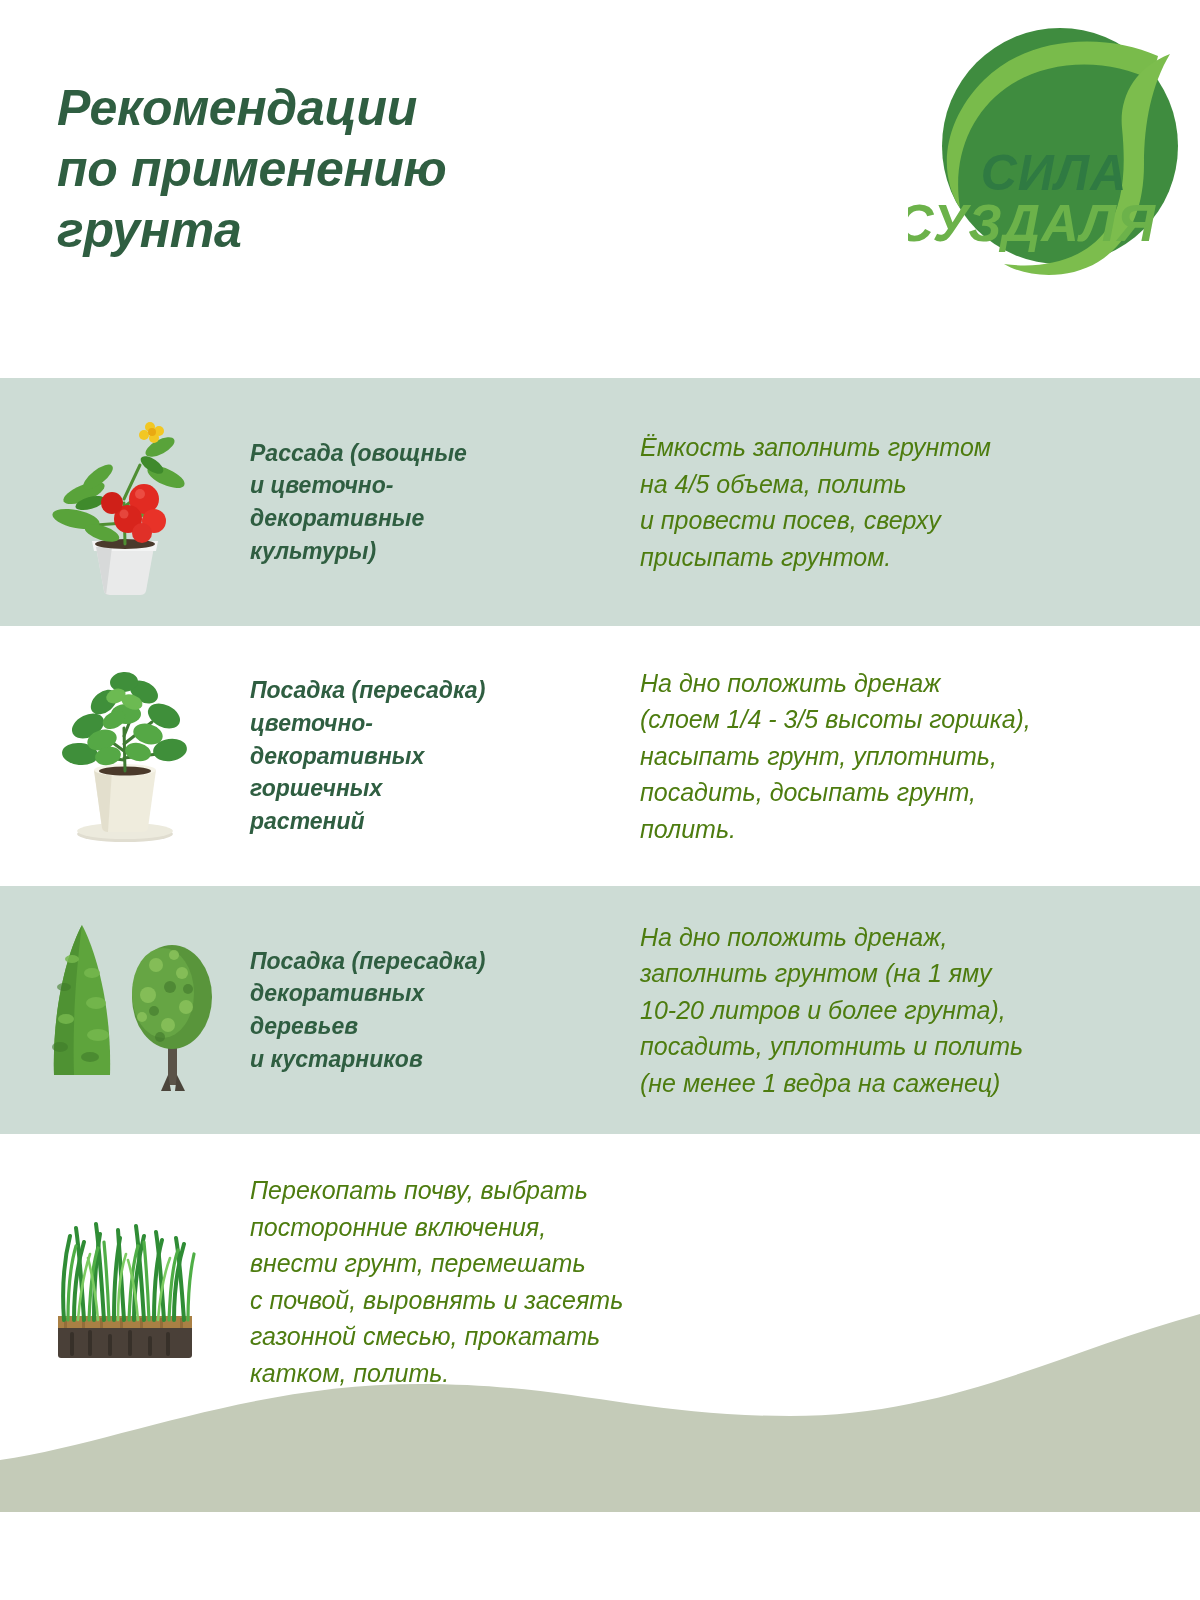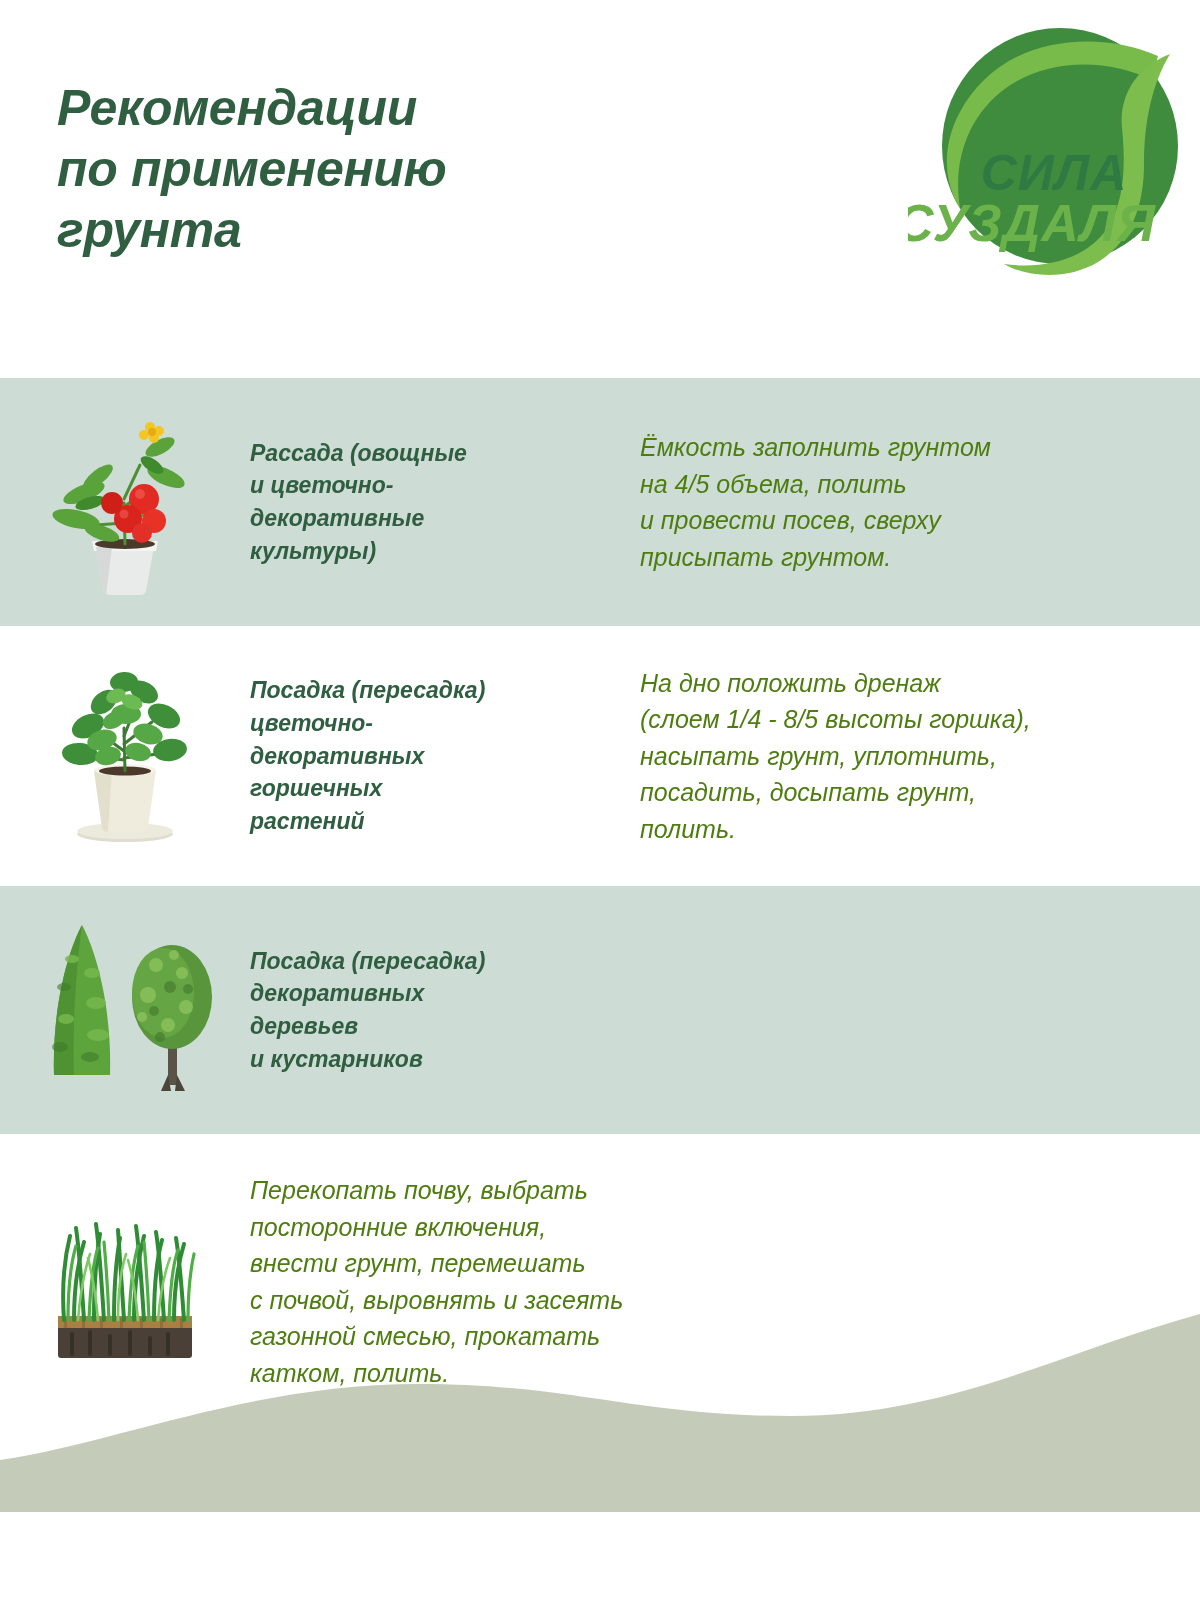--- a/index.html
+++ b/index.html
@@ -206,21 +206,21 @@
             <ellipse cx="76" cy="40" rx="10" ry="7" transform="rotate(-20 76 40)"></ellipse>
           </g>
         </svg>
       </div>
       <div class="cell-title">Посадка (пересадка)
 цветочно-
 декоративных
 горшечных
 растений</div>
       <div class="cell-desc">На дно положить дренаж
-(слоем 1/4 - 8/5 высоты горшка),
+(слоем 1/4 - 3/5 высоты горшка),
 насыпать грунт, уплотнить,
 посадить, досыпать грунт,
 полить.</div>
     </div>
 
     <div class="row row-3 shaded">
       <div class="cell-img">
         <svg viewBox="0 0 190 190" width="190" height="190">
 
           <path d="M 52 10 C 66 36, 82 92, 80 160 L 24 160 C 22 92, 38 36, 52 10 Z" fill="#5ea43c"></path>
@@ -257,20 +257,25 @@
             <circle cx="124" cy="96" r="5"></circle>
             <circle cx="158" cy="74" r="5"></circle>
             <circle cx="130" cy="122" r="5"></circle>
           </g>
         </svg>
       </div>
       <div class="cell-title">Посадка (пересадка)
 декоративных
 деревьев
 и кустарников</div>
+      <div class="cell-desc">На дно положить дренаж,
+заполнить грунтом (на 1 яму
+10-20 литров и более грунта),
+посадить, уплотнить и полить
+(не менее 1 ведра на саженец)</div>
     </div>
 
     <div class="row row-4 plain">
       <div class="cell-img">
         <svg viewBox="0 0 190 180" width="190" height="180">
 
           <rect x="28" y="128" width="134" height="38" rx="3" fill="#4a4038"></rect>
           <rect x="28" y="124" width="134" height="12" fill="#a98044"></rect>
           <g fill="#2f2a24" opacity="0.7">
             <rect x="40" y="140" width="4" height="24" rx="2"></rect>

